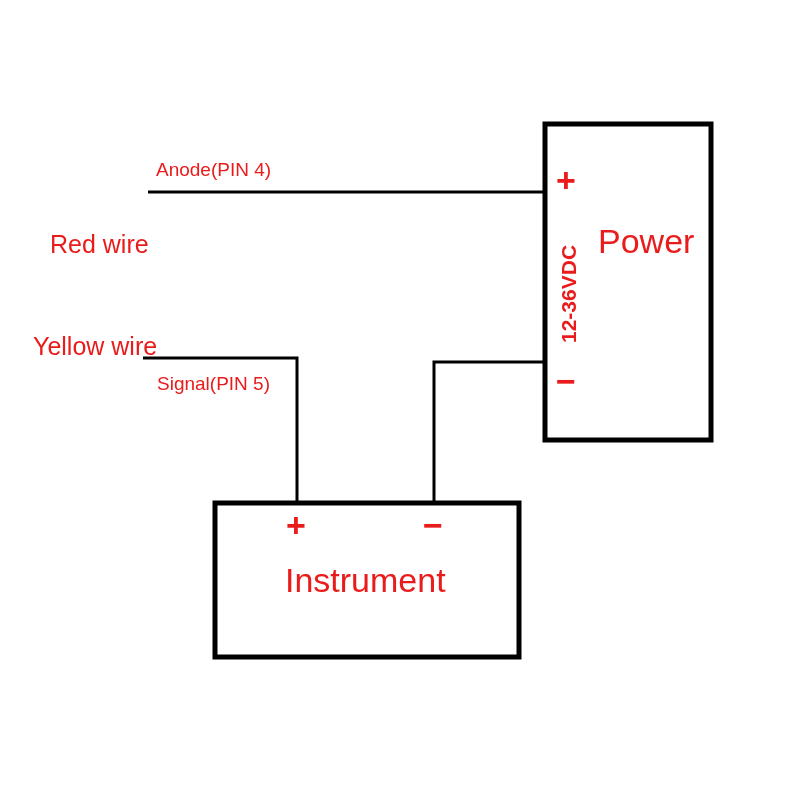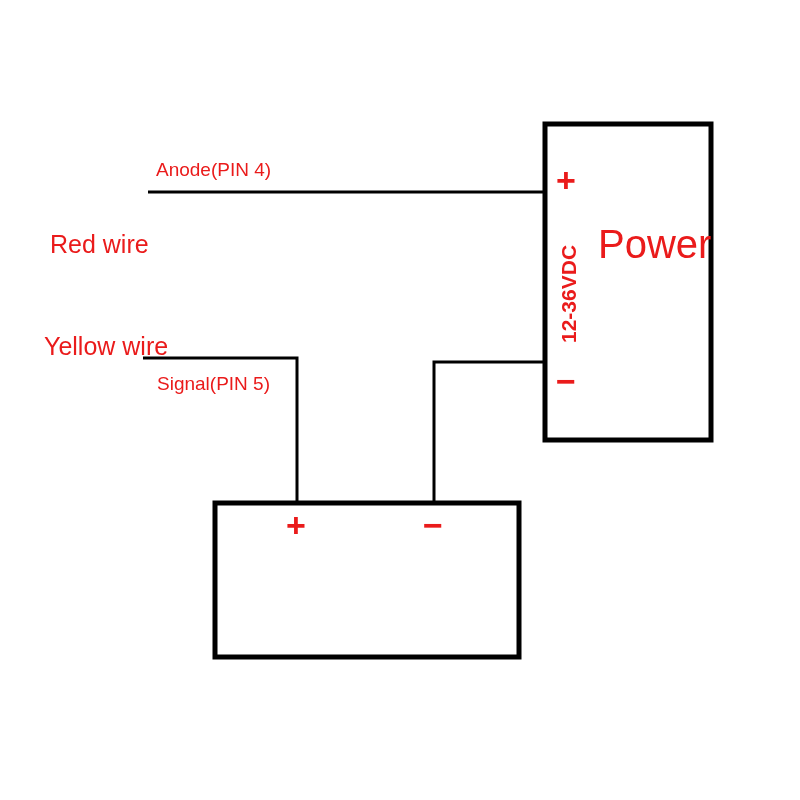--- a/index.html
+++ b/index.html
@@ -35,21 +35,21 @@
     white-space: nowrap;
     line-height: 1;
   }
   .label-wire-name {
     font-size: 25px;
   }
   .label-pin {
     font-size: 19px;
   }
   .label-box-title {
-    font-size: 40px;
+    font-size: 34px;
   }
   .terminal-sign {
     position: absolute;
     color: #ea1b1b;
     font-size: 34px;
     font-weight: bold;
     line-height: 1;
     white-space: nowrap;
   }
   .label-vertical {
@@ -59,21 +59,21 @@
     font-weight: bold;
     white-space: nowrap;
     transform-origin: 0 0;
     transform: rotate(-90deg);
     line-height: 1;
   }
 
   
   #red-wire-label      { left: 50px;  top: 198px; margin-top: 34px; }
   #anode-pin-label     { left: 156px; top: 160px; }
-  #yellow-wire-label   { left: 44px;  top: 334px; }
+  #yellow-wire-label   { left: 33px;  top: 334px; }
   #signal-pin-label    { left: 157px; top: 374px; }
 
   #ps-plus-sign        { left: 556px; top: 163px; }
   #ps-minus-sign       { left: 556px; top: 364px; }
   #ps-voltage-label    { left: 558px; top: 343px; }
   #ps-title-line1      { left: 598px; top: 224px; }
   #ps-title-line2      { left: 598px; top: 284px; }
 
   #inst-plus-sign      { left: 286px; top: 508px; }
   #inst-minus-sign     { left: 423px; top: 508px; }
@@ -111,14 +111,15 @@
 
   <div class="label-vertical" id="ps-voltage-label">12-36VDC</div>
 
   <div class="label label-box-title" id="ps-title-line1">Power</div>
 
 
   <div class="terminal-sign" id="inst-plus-sign">+</div>
 
   <div class="terminal-sign" id="inst-minus-sign">−</div>
 
+  <div class="label label-box-title" id="inst-title">Instrument</div>
 
 </div>
 
 </body></html>

